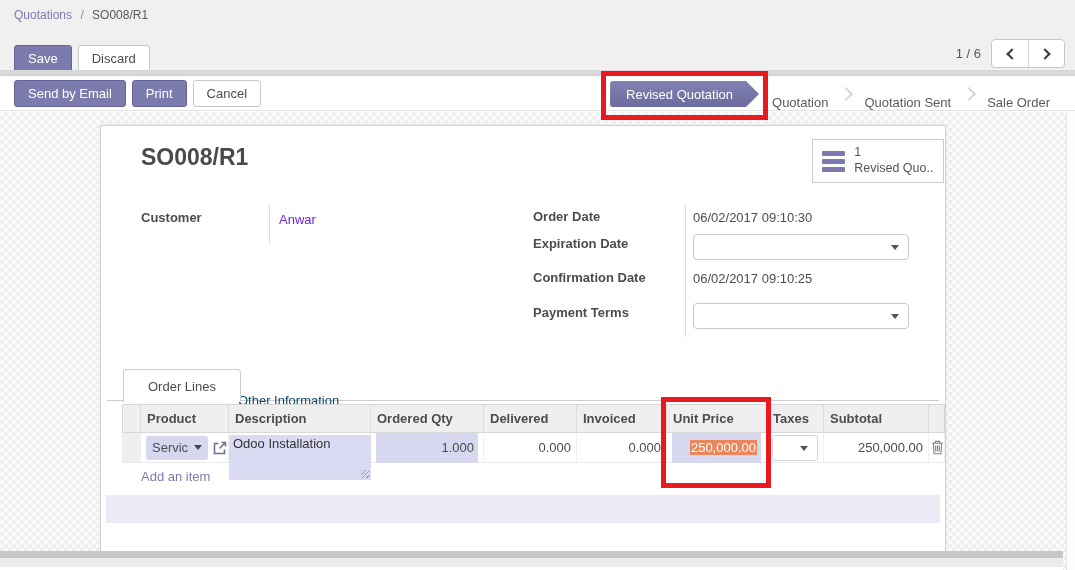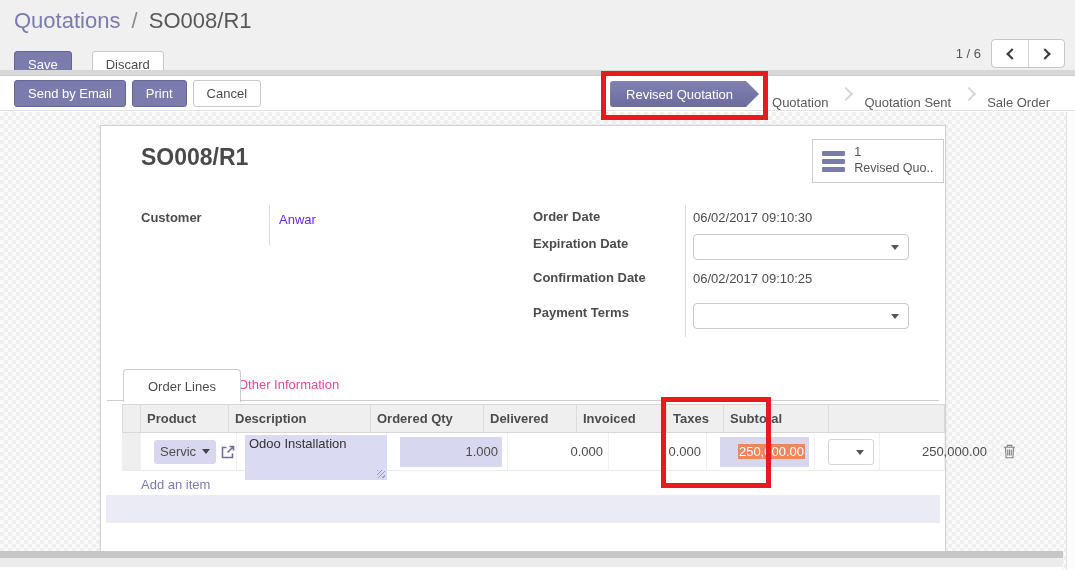--- a/index.html
+++ b/index.html
@@ -1,25 +1,25 @@
 <!DOCTYPE html>
 <html><head>
 <meta charset="utf-8">
 <style>
   * { margin:0; padding:0; box-sizing:border-box; }
   body { font-family:"Liberation Sans", sans-serif; background:#fff; }
   .page { position:relative; width:1075px; height:570px; overflow:hidden; font-size:13px; color:#4c4c4c; background:#fff; }
 
   
   .header { position:absolute; top:0; left:0; right:0; height:70px; background:#f0f0f0; }
-  .breadcrumb { position:absolute; top:8px; left:14px; font-size:22px; }
+  .breadcrumb { position:absolute; top:8px; left:14px; font-size:12px; }
   .bc-link { color:#7c7bad; cursor:pointer; }
   .bc-sep { color:#8b8b8b; margin:0 5px; }
   .bc-current { color:#585858; }
-  .header-actions { position:absolute; top:51px; left:14px; display:flex; gap:20px; }
+  .header-actions { position:absolute; top:45px; left:14px; display:flex; gap:6px; }
   .btn { display:inline-flex; align-items:center; justify-content:center; height:27px; padding:0 13px; border-radius:3px; font-size:13px; cursor:pointer; }
   .btn-primary { background:#7c7bad; border:1px solid #66659a; color:#fff; }
   .btn-default { background:#fff; border:1px solid #c9c9c9; color:#4c4c4c; }
   .pager { position:absolute; top:39px; right:10px; display:flex; align-items:center; gap:10px; }
   .pager-counter { color:#555; }
   .pager-buttons { display:flex; border:1px solid #c6c6c6; border-radius:4px; background:#fff; overflow:hidden; }
   .pager-btn { width:36px; height:27px; display:flex; align-items:center; justify-content:center; cursor:pointer; }
   .pager-btn + .pager-btn { border-left:1px solid #d6d6d6; }
   .chev { width:8px; height:8px; border-top:2px solid #3a3a3a; border-right:2px solid #3a3a3a; display:inline-block; }
   .chev.left { transform:rotate(-135deg); margin-left:4px; }
@@ -58,28 +58,28 @@
   .flabel { position:absolute; font-weight:bold; color:#4c4c4c; }
   .fvalue { position:absolute; color:#4c4c4c; }
   .flink { position:absolute; color:#6d28d9; cursor:pointer; }
   .vsep { position:absolute; border-left:1px solid #ddd; }
   .oinput { position:absolute; background:#fff; border:1px solid #c9c9c9; border-radius:4px; cursor:pointer; }
   .tri { position:absolute; right:9px; top:50%; margin-top:-2px; width:0; height:0; border-left:4px solid transparent; border-right:4px solid transparent; border-top:5px solid #555; }
 
   
   .tabbar { position:absolute; left:6px; right:6px; top:243px; height:32px; border-bottom:1px solid #ccc; }
   .tab-active { position:absolute; left:16px; top:0; height:33px; background:#fff; border:1px solid #ccc; border-bottom:none; border-radius:4px 4px 0 0; display:flex; align-items:center; padding:16px 24px; color:#4c4c4c; z-index:2; cursor:pointer; }
-  .tab-other { position:absolute; left:131px; top:8px; color:#ec4899; cursor:pointer; }
+  .tab-other { position:absolute; left:131px; top:24px; color:#0c4a6e; cursor:pointer; }
 
   
   .olist { position:absolute; left:21px; top:278px; width:823px; }
   .thead { display:flex; height:29px; background:#efefef; border:1px solid #d8d8d8; }
   .th { display:flex; align-items:center; font-weight:bold; padding:0 6px; border-right:1px solid #dcdcdc; color:#4c4c4c; }
   .th:last-child { border-right:none; }
-  .trow { display:flex; height:38px; border-bottom:1px solid #eaeaea; border-left:1px solid #f0f0f0; border-right:1px solid #f0f0f0;gap:8px; }
+  .trow { display:flex; height:30px; border-bottom:1px solid #eaeaea; border-left:1px solid #f0f0f0; border-right:1px solid #f0f0f0; }
   .td { position:relative; display:flex; align-items:center; padding:0 5px; border-right:1px solid #f0f0f0; }
   .td.num { justify-content:flex-end; }
   .c-handle { width:18px; flex:none; }
   .c-product { width:88px; flex:none; }
   .c-desc { width:142px; flex:none; }
   .c-qty { width:113px; flex:none; }
   .c-delivered { width:93px; flex:none; }
   .c-invoiced { width:90px; flex:none; }
   .c-unit { width:100px; flex:none; }
   .c-taxes { width:57px; flex:none; }
@@ -203,20 +203,21 @@
       </div>
 
       <div class="olist">
         <div class="thead">
           <div class="th c-handle handle-bg"></div>
           <div class="th c-product">Product</div>
           <div class="th c-desc">Description</div>
           <div class="th c-qty">Ordered Qty</div>
           <div class="th c-delivered">Delivered</div>
           <div class="th c-invoiced">Invoiced</div>
+          <div class="th c-unit">Unit Price</div>
           <div class="th c-taxes">Taxes</div>
           <div class="th c-subtotal">Subtotal</div>
           <div class="th c-trash"></div>
         </div>
 
         <div class="trow">
           <div class="td c-handle handle-bg"></div>
           <div class="td c-product">
             <span class="mselect">
               <span>Servic</span>

